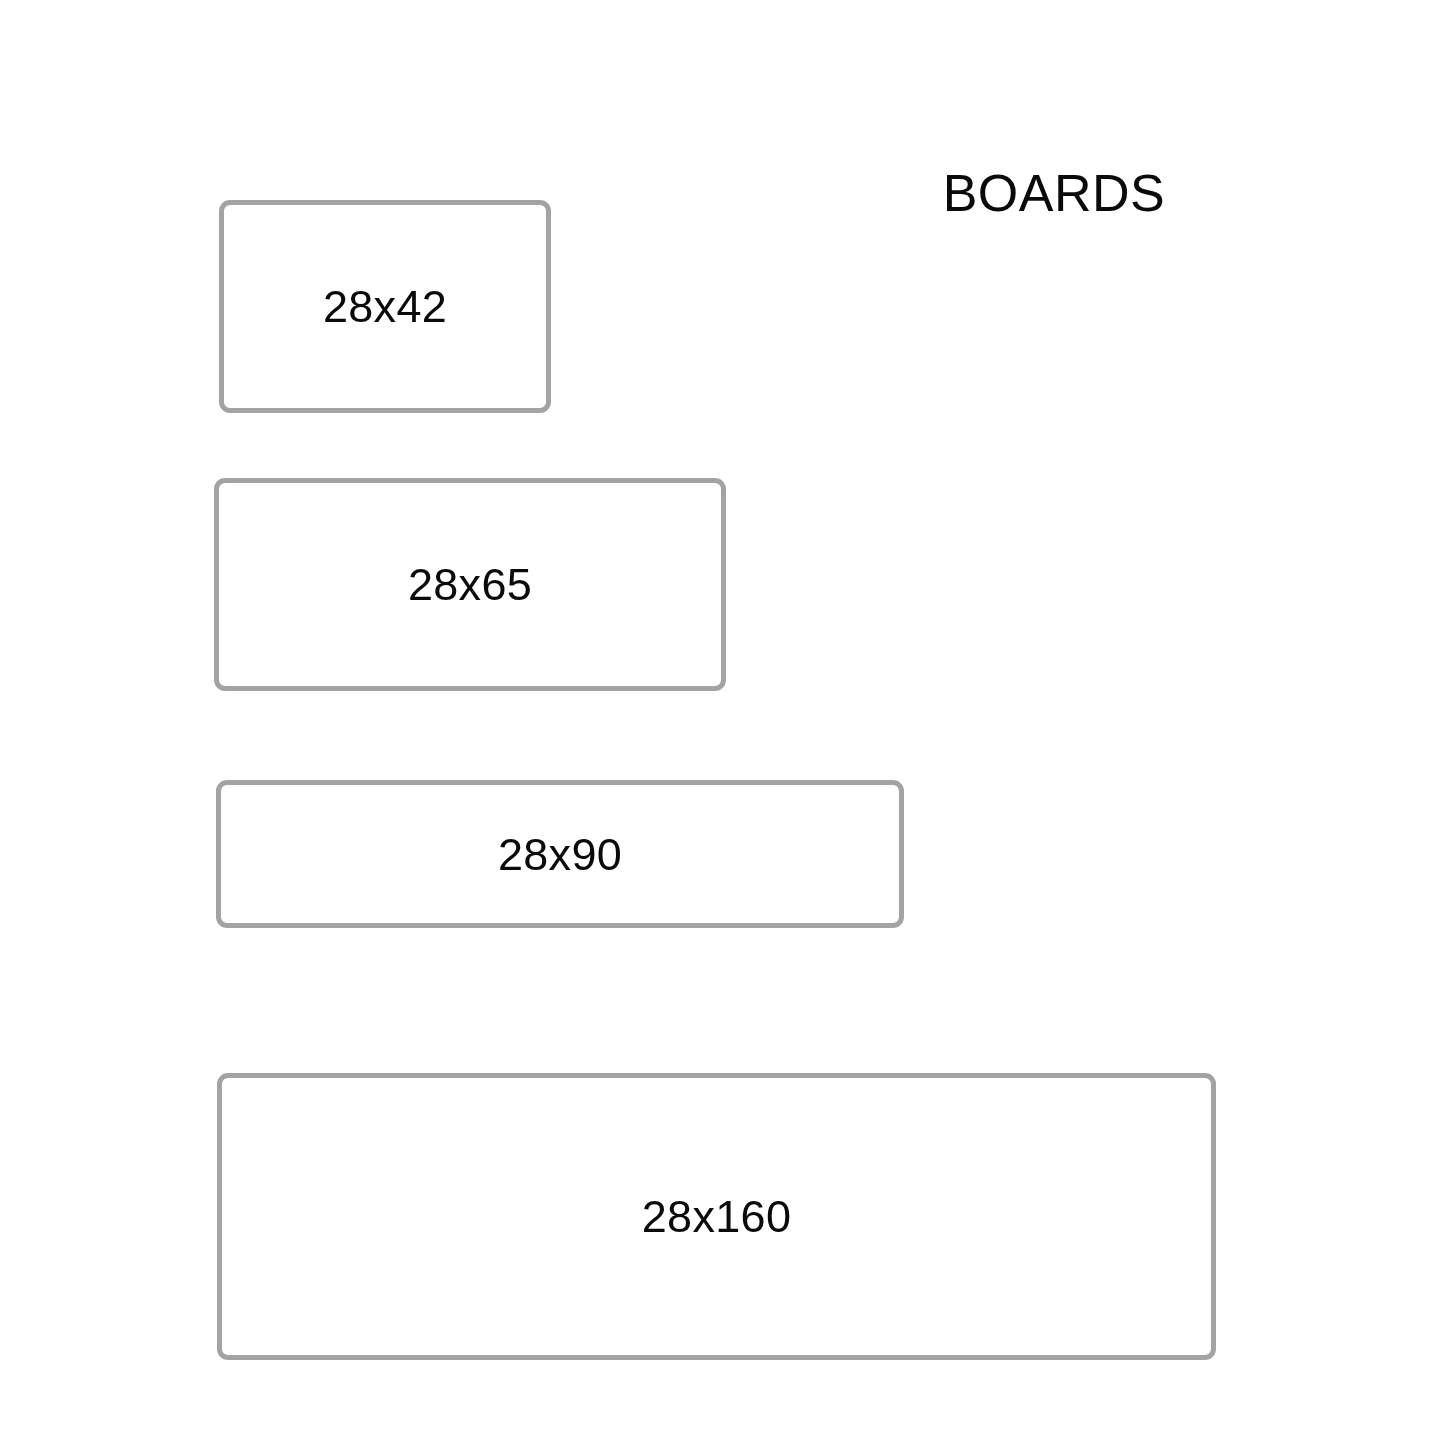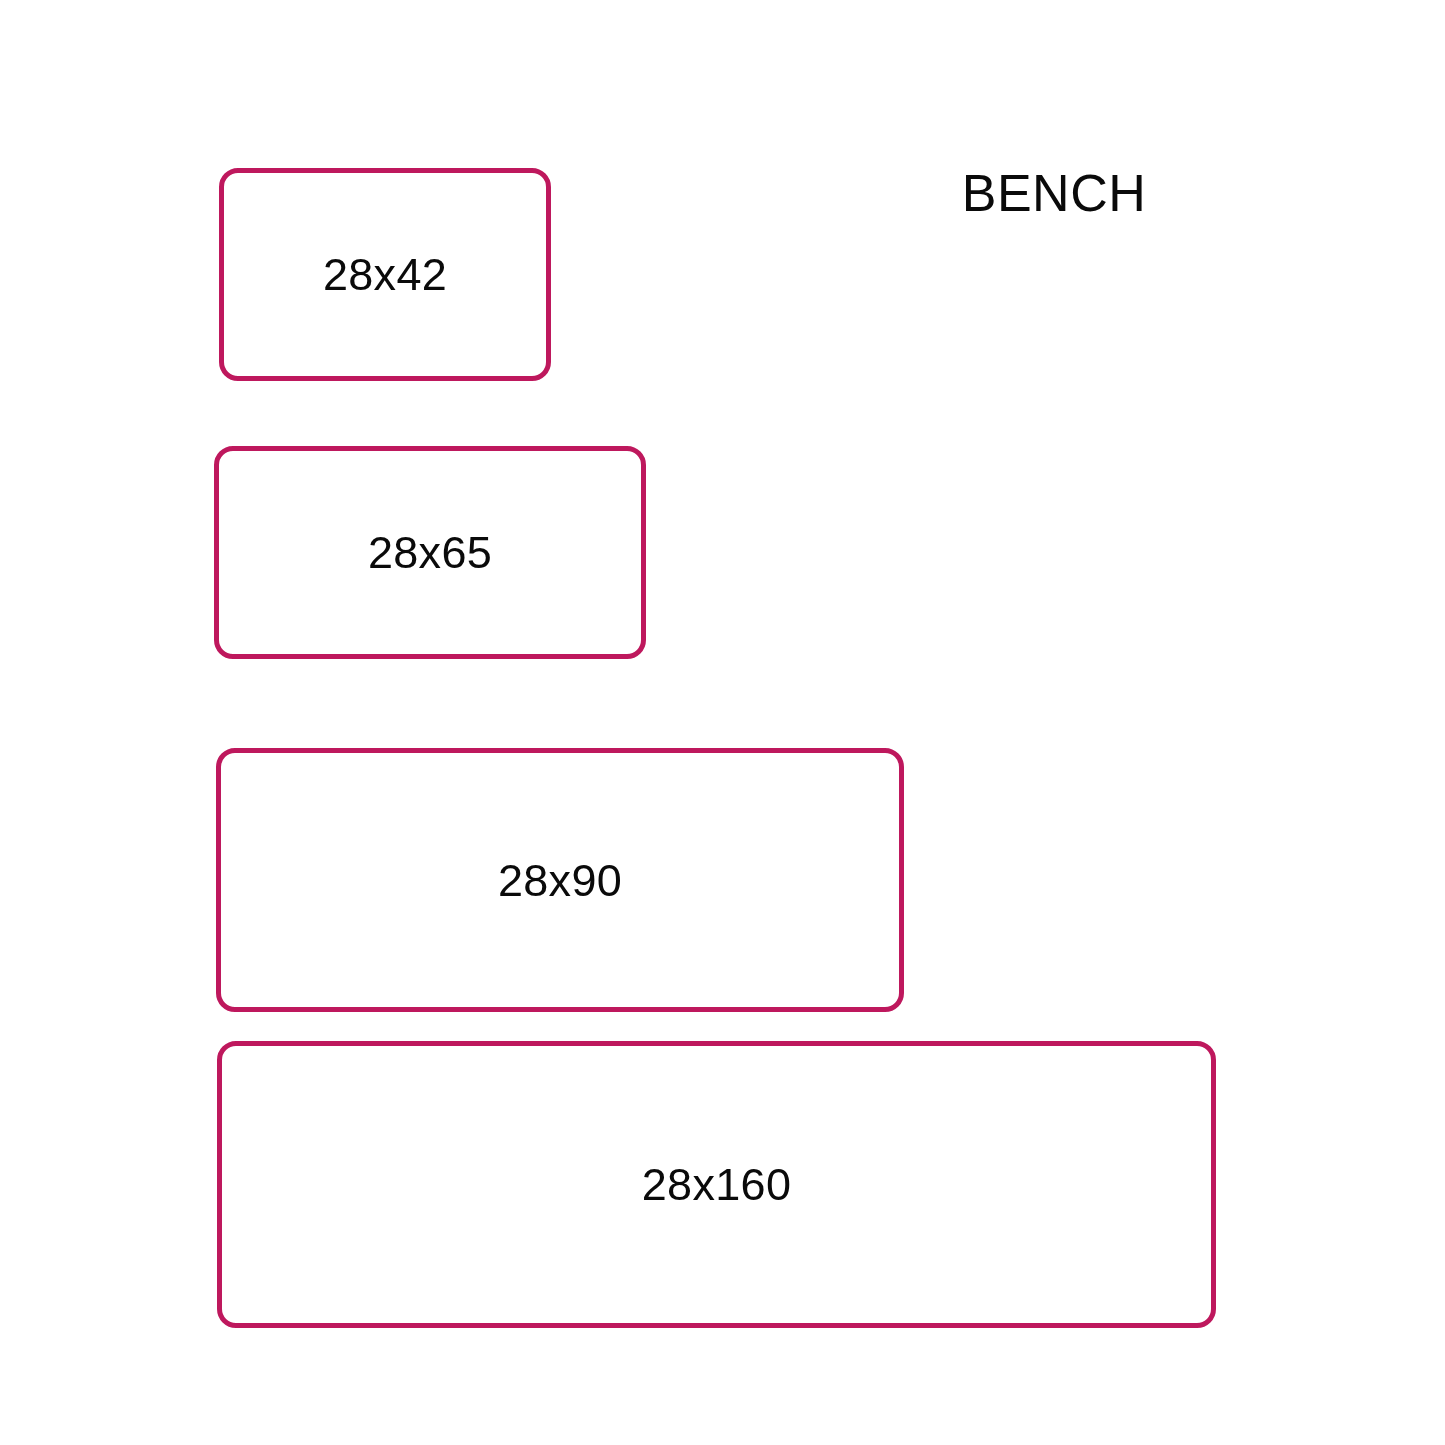--- a/index.html
+++ b/index.html
@@ -31,48 +31,49 @@
     font-weight: 400;
     white-space: nowrap;
   }
   .title-line {
     display: block;
   }
   .board {
     position: absolute;
     box-sizing: border-box;
     background: #ffffff;
-    border: 5px solid #be185d;
-    border-radius: 19px;
+    border: 5px solid #a3a3a3;
+    border-radius: 11px;
     display: flex;
     align-items: center;
     justify-content: center;
+    margin-top: 32px;
   }
   .board-label {
     color: #0a0a0a;
     font-size: 45px;
     line-height: 45px;
     font-weight: 400;
     letter-spacing: 0.3px;
     white-space: nowrap;
     user-select: none;
   }
   
   #board-1 { left: 219px; top: 168px;  width: 332px;  height: 213px; }
-  #board-2 { left: 214px; top: 446px;  width: 432px;  height: 213px; }
-  #board-3 { left: 216px; top: 748px;  width: 688px;  height: 264px; justify-content: center; }
+  #board-2 { left: 214px; top: 446px;  width: 512px;  height: 213px; }
+  #board-3 { left: 216px; top: 748px;  width: 688px;  height: 148px; justify-content: center; }
   #board-4 { left: 217px; top: 1041px; width: 999px;  height: 287px; }
 </style>
 </head>
 <body>
 
 <div id="canvas">
 
   <div class="title-block">
-    <span class="title-line">BENCH</span>
+    <span class="title-line">BOARDS</span>
   </div>
 
   <div class="board" id="board-1">
     <span class="board-label">28x42</span>
   </div>
 
   <div class="board" id="board-2">
     <span class="board-label">28x65</span>
   </div>
 

